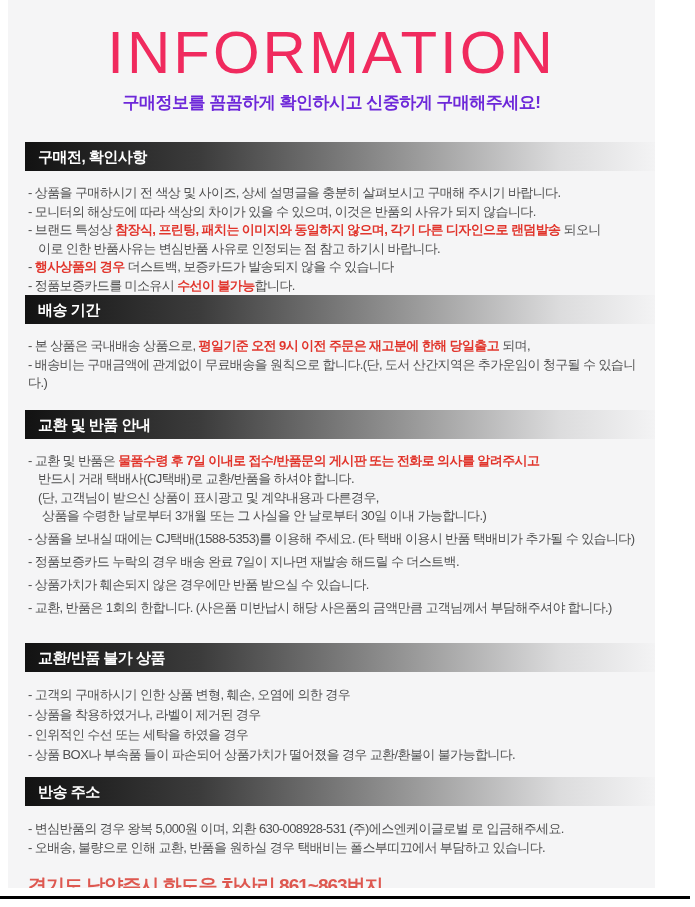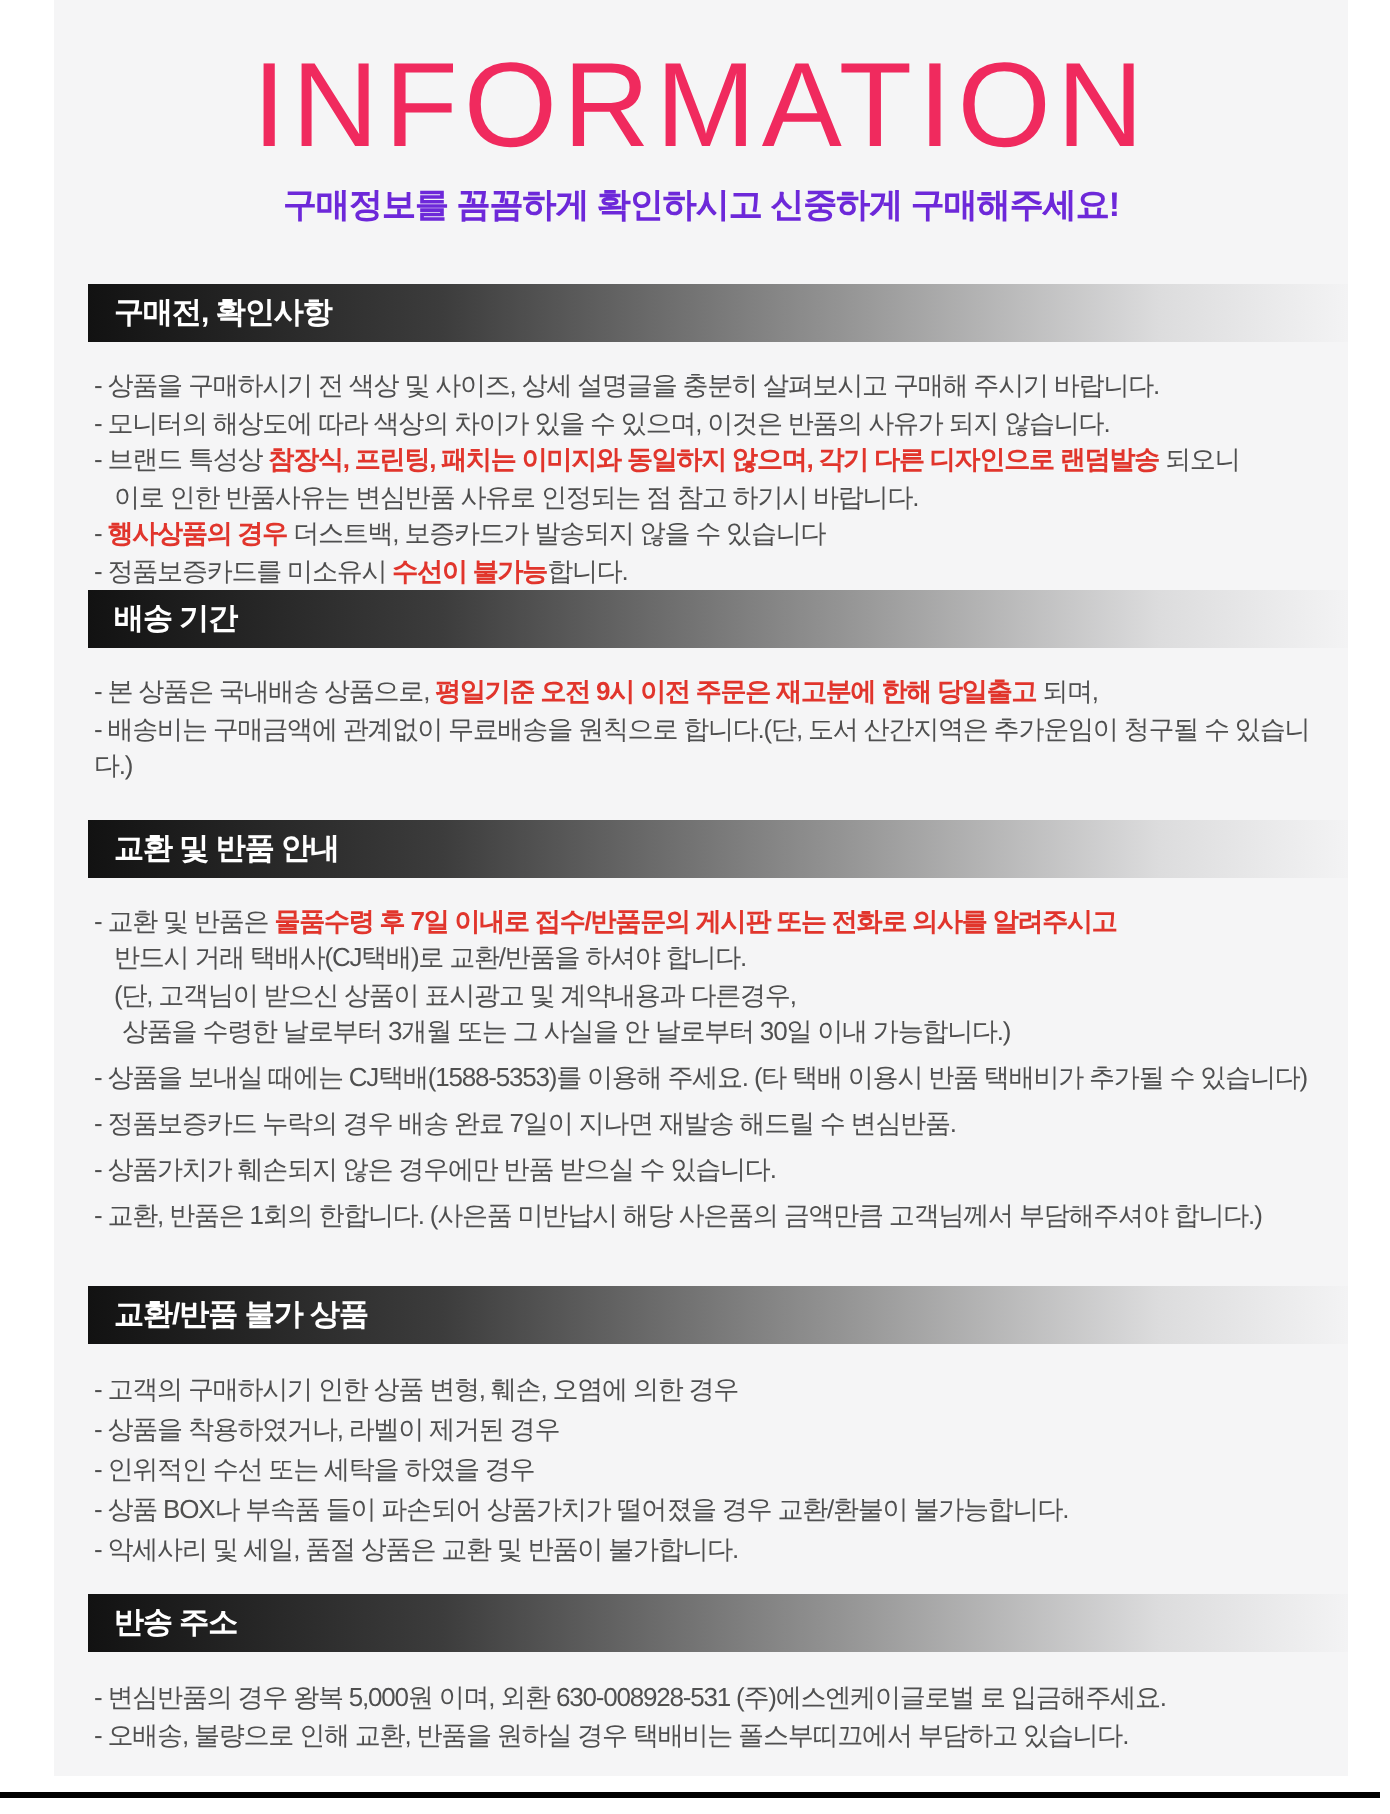--- a/index.html
+++ b/index.html
@@ -2,21 +2,21 @@
 <html><head>
 <meta charset="utf-8">
 <style>
   html,body { margin:0; padding:0; }
   body {
     width:695px; height:907px; position:relative; background:#ffffff;
     font-family:"Liberation Sans","DejaVu Sans",sans-serif;
     -webkit-font-smoothing:antialiased;
   }
   .panel {
-    position:absolute; left:27px; top:0; width:647px; height:888px;
+    position:absolute; left:8px; top:0; width:647px; height:888px;
     background:#f5f5f6; overflow:hidden;
   }
   .hdr { text-align:center; padding-top:22px; }
   .title {
     font-size:60px; line-height:62px; font-weight:200; letter-spacing:3px;
     color:#f02a5e;
   }
   .subtitle {
     margin-top:7px; font-size:17px; font-weight:bold; color:#6d28d9;
     letter-spacing:-0.5px;
@@ -79,33 +79,32 @@
         </div>
       </section>
       <section class="sec sec2">
         <div class="bar"><span>교환 및 반품 안내</span></div>
         <div class="content">
           <p>- 교환 및 반품은 <b class="red">물품수령 후 7일 이내로 접수/반품문의 게시판 또는 전화로 의사를 알려주시고</b></p>
           <p class="ind1">반드시 거래 택배사(CJ택배)로 교환/반품을 하셔야 합니다.</p>
           <p class="ind1">(단, 고객님이 받으신 상품이 표시광고 및 계약내용과 다른경우,</p>
           <p class="ind2">상품을 수령한 날로부터 3개월 또는 그 사실을 안 날로부터 30일 이내 가능합니다.)</p>
           <p class="sp">- 상품을 보내실 때에는 CJ택배(1588-5353)를 이용해 주세요. (타 택배 이용시 반품 택배비가 추가될 수 있습니다)</p>
-          <p class="sp">- 정품보증카드 누락의 경우 배송 완료 7일이 지나면 재발송 해드릴 수 변심반품.</p>
+          <p class="sp">- 정품보증카드 누락의 경우 배송 완료 7일이 지나면 재발송 해드릴 수 더스트백.</p>
           <p class="sp">- 상품가치가 훼손되지 않은 경우에만 반품 받으실 수 있습니다.</p>
           <p class="sp">- 교환, 반품은 1회의 한합니다. (사은품 미반납시 해당 사은품의 금액만큼 고객님께서 부담해주셔야 합니다.)</p>
         </div>
       </section>
       <section class="sec sec3">
         <div class="bar"><span>교환/반품 불가 상품</span></div>
         <div class="content">
           <p>- 고객의 구매하시기 인한 상품 변형, 훼손, 오염에 의한 경우</p>
           <p>- 상품을 착용하였거나, 라벨이 제거된 경우</p>
           <p>- 인위적인 수선 또는 세탁을 하였을 경우</p>
           <p>- 상품 BOX나 부속품 들이 파손되어 상품가치가 떨어졌을 경우 교환/환불이 불가능합니다.</p>
-          <p>- 악세사리 및 세일, 품절 상품은 교환 및 반품이 불가합니다.</p>
         </div>
       </section>
       <section class="sec sec4">
         <div class="bar"><span>반송 주소</span></div>
         <div class="content">
           <p>- 변심반품의 경우 왕복 5,000원 이며, 외환 630-008928-531 (주)에스엔케이글로벌 로 입금해주세요.</p>
           <p>- 오배송, 불량으로 인해 교환, 반품을 원하실 경우 택배비는 폴스부띠끄에서 부담하고 있습니다.</p>
         </div>
       </section>
     </div>

